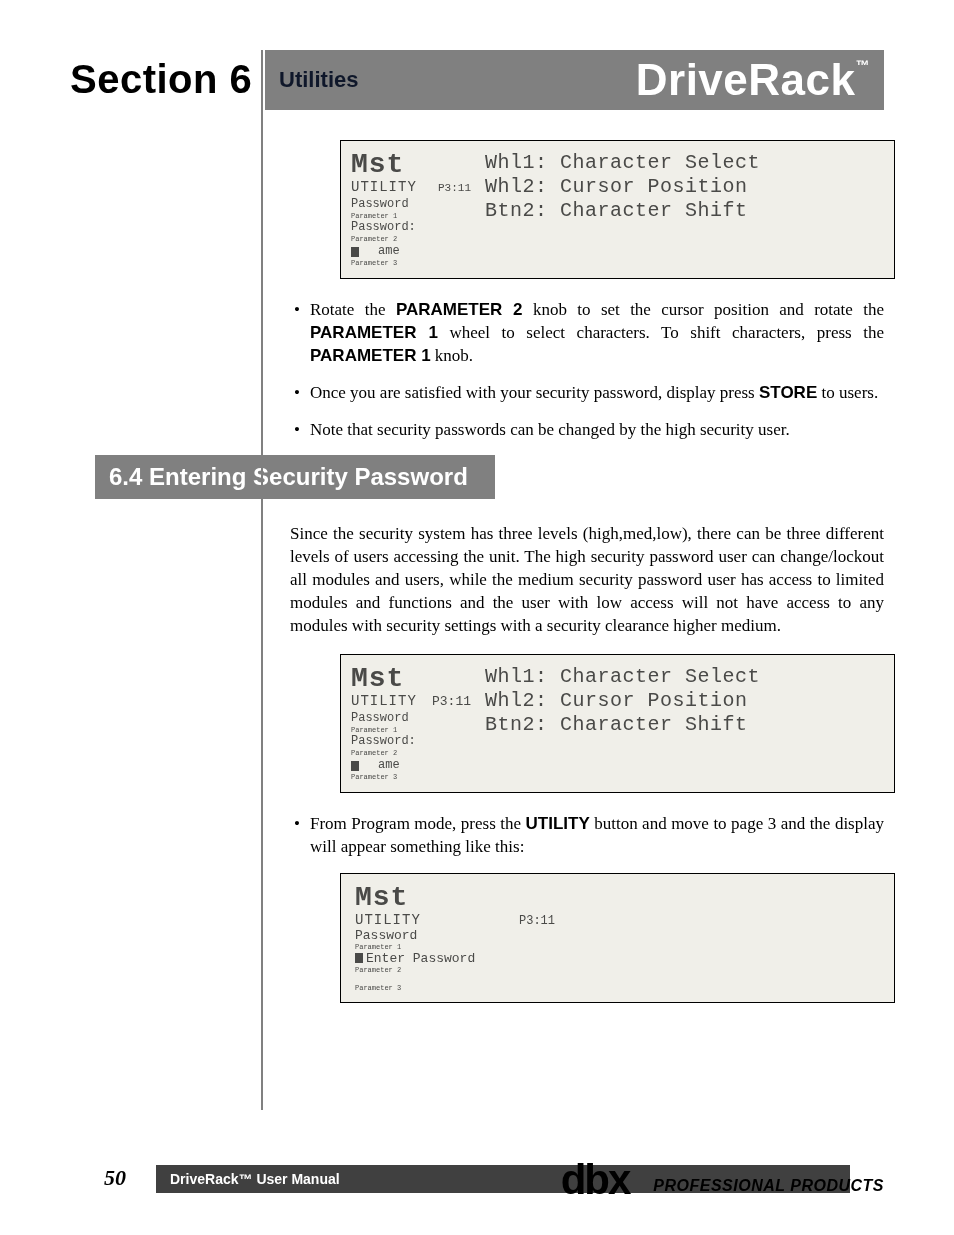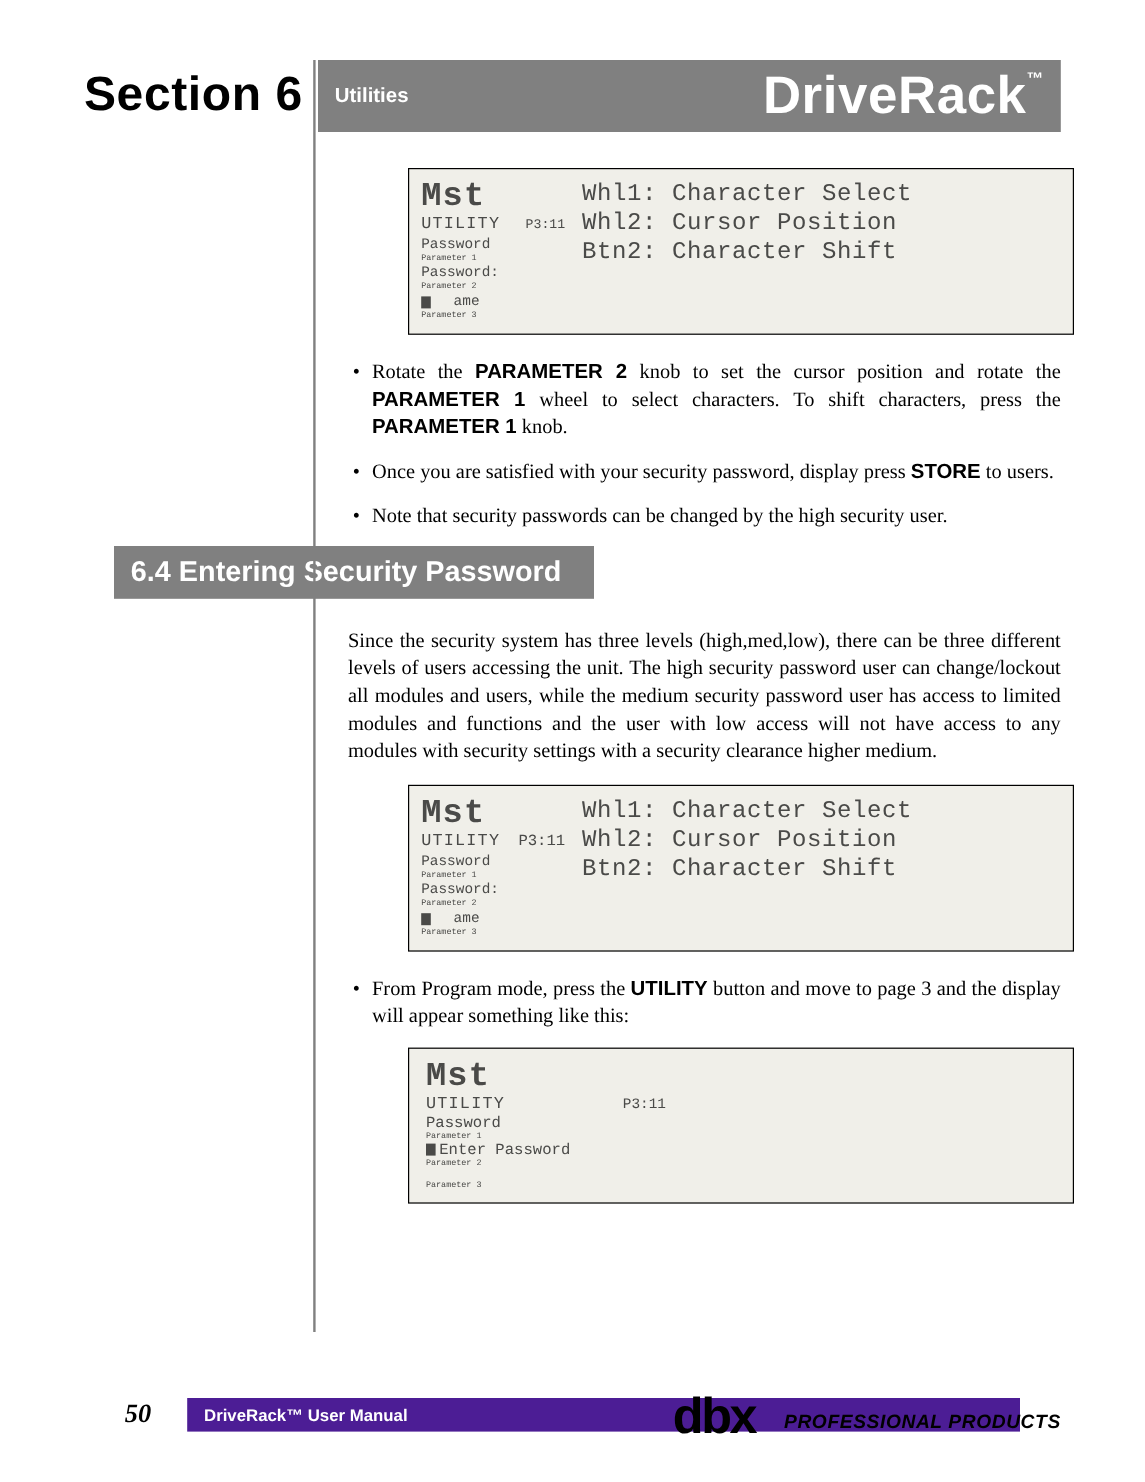--- a/index.html
+++ b/index.html
@@ -4,21 +4,21 @@
 <style>
   * { box-sizing: border-box; margin: 0; padding: 0; }
   html, body { width: 954px; height: 1235px; background: #fff; font-family: Georgia, 'Times New Roman', serif; color: #000; }
   .page { position: relative; width: 954px; height: 1235px; padding: 50px 70px 50px 70px; }
 
   
   .header-row { display: flex; align-items: stretch; height: 60px; margin-bottom: 30px; }
   .section-block { width: 195px; display: flex; align-items: center; padding-bottom: 2px; }
   .section-title { font-family: Arial, Helvetica, sans-serif; font-weight: 900; font-size: 40px; letter-spacing: 0.5px; color: #000; line-height: 1; }
   .header-bar { flex: 1; background: #808080; display: flex; align-items: center; justify-content: space-between; padding: 0 14px 0 14px; }
-  .utilities-label { font-family: Arial, Helvetica, sans-serif; font-weight: 700; font-size: 17px; color: #ffffff; }
+  .utilities-label { font-family: Arial, Helvetica, sans-serif; font-weight: 700; font-size: 22px; color: #0f172a; }
   .driverack-label { font-family: Arial, Helvetica, sans-serif; font-weight: 900; font-size: 44px; color: #fff; letter-spacing: 0.5px; line-height: 1; }
   .driverack-tm { font-size: 14px; vertical-align: top; font-weight: 700; }
 
   
   .vrule { position: absolute; left: 261px; top: 50px; width: 2px; height: 1060px; background: #808080; }
 
   
   .content { margin-left: 220px; margin-top: 30px; }
 
   
@@ -53,21 +53,21 @@
   .bullet strong { font-family: Arial, Helvetica, sans-serif; font-weight: 900; }
 
   
   .sec-bar { background: #808080; color: #fff; font-family: Arial, Helvetica, sans-serif; font-weight: 700; font-size: 24px; padding: 8px 14px; margin-left: -195px; margin-bottom: 24px; width: 400px; margin-top: 10px; }
 
   .bodytext { font-size: 17px; line-height: 1.35; text-align: justify; margin-bottom: 16px; }
 
   
   .footer { position: absolute; left: 0; right: 0; bottom: 42px; padding: 0 104px; display: flex; align-items: flex-start; }
   .page-num-box { width: 52px; font-family: Georgia, serif; font-style: italic; font-weight: 700; font-size: 22px; text-align: left; }
-  .footer-bar { background: #4c1d95; color: #fff; font-family: Arial, Helvetica, sans-serif; font-weight: 700; font-size: 14px; padding: 6px 14px; flex: 1; display: flex; align-items: center; }
+  .footer-bar { background: #404040; color: #fff; font-family: Arial, Helvetica, sans-serif; font-weight: 700; font-size: 14px; padding: 6px 14px; flex: 1; display: flex; align-items: center; }
   .footer-right { position: absolute; right: 70px; bottom: 34px; display: flex; align-items: flex-end; gap: 24px; }
   .dbx-logo { font-family: Arial, Helvetica, sans-serif; font-weight: 900; font-size: 42px; letter-spacing: -2px; line-height: 1; }
   .dbx-tag { font-family: Arial, Helvetica, sans-serif; font-style: italic; font-weight: 700; font-size: 16px; letter-spacing: 0.5px; margin-bottom: 6px; }
 </style>
 </head>
 <body>
 
 <div class="page">
   <div class="vrule"></div>
 

